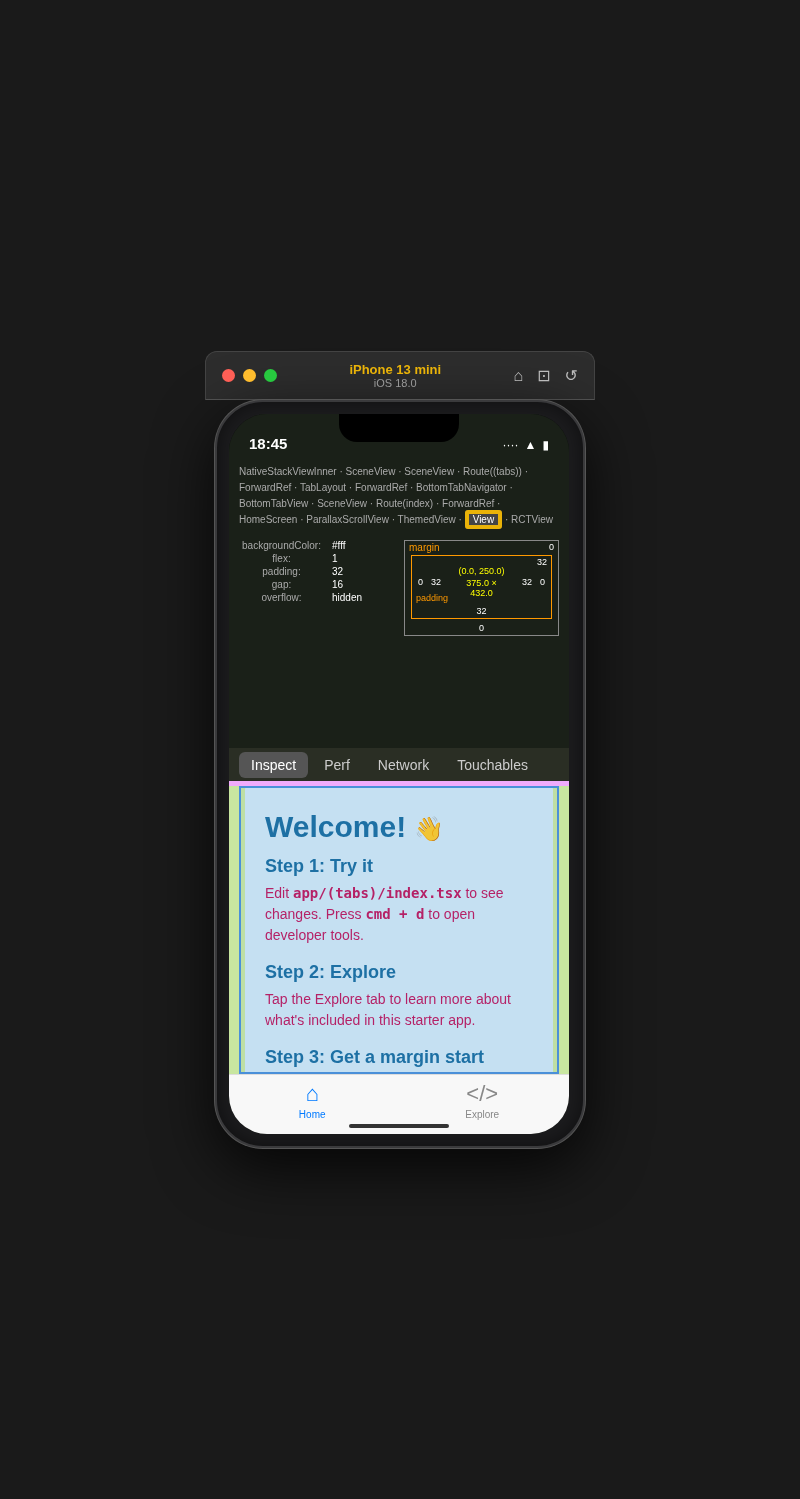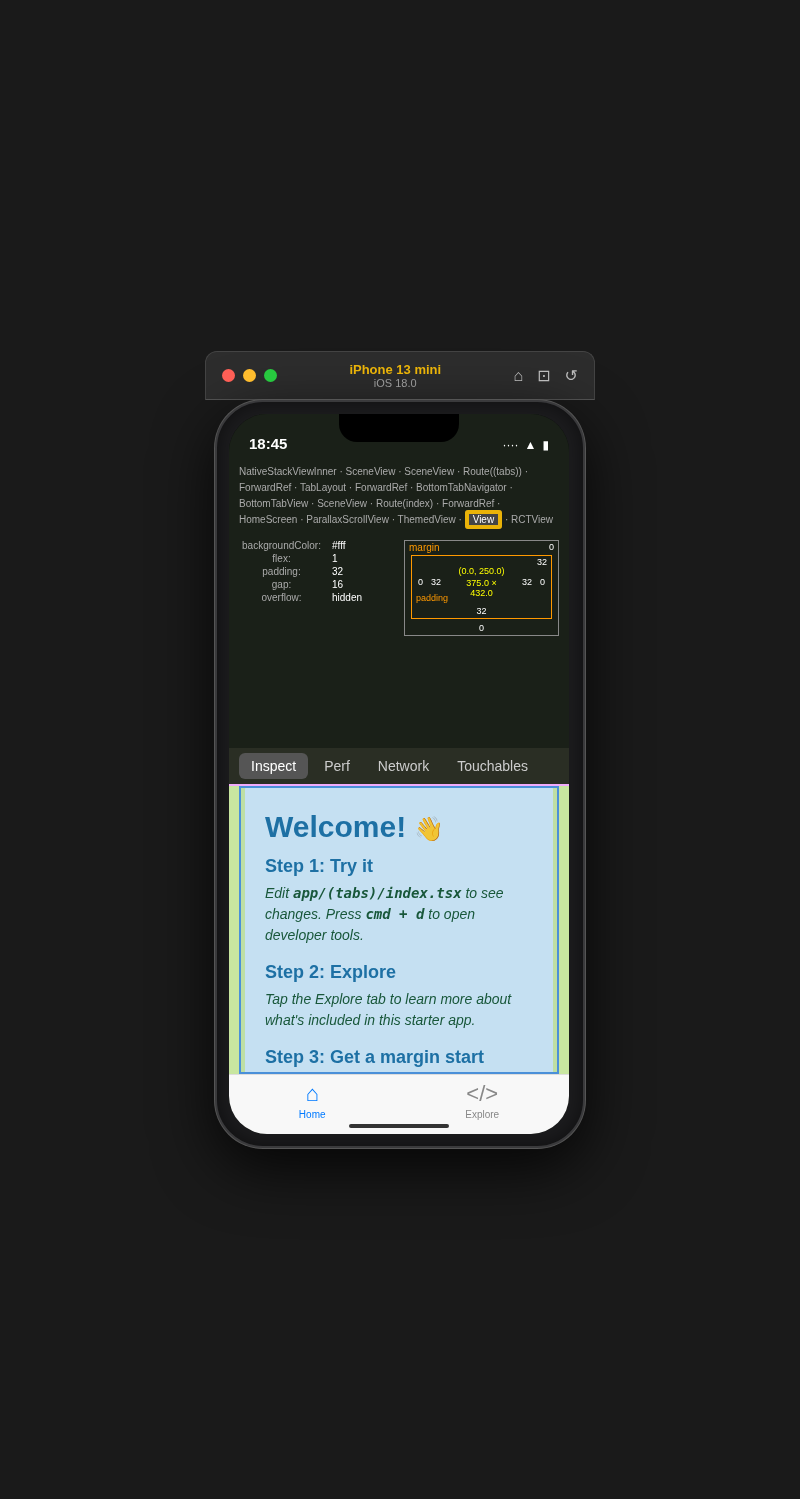--- a/index.html
+++ b/index.html
@@ -308,21 +308,21 @@
       position: absolute;
       top: 334px;
       left: 0;
       right: 0;
       height: 38px;
       background: #2a2e24;
       display: flex;
       align-items: center;
       padding: 0 10px;
       gap: 4px;
-      border-bottom: 2px solid #f0abfc;
+      border-bottom: 5px solid #f0abfc;
       z-index: 60;
     }
 
     .tab {
       padding: 5px 12px;
       font-size: 14px;
       color: #ccc;
       cursor: pointer;
       border-radius: 6px;
     }
@@ -373,24 +373,23 @@
 
     .step-title {
       font-size: 18px;
       font-weight: 700;
       color: #1a6ea0;
       margin-bottom: 6px;
     }
 
     .step-text {
       font-size: 14px;
-      color: #14532d;
+      color: #be185d;
       margin-bottom: 16px;
       line-height: 1.5;
-      font-style: italic;
     }
 
     .step-text code {
       font-family: monospace;
       font-weight: 600;
     }
 
     
     .bottom-tabbar {
       position: absolute;

